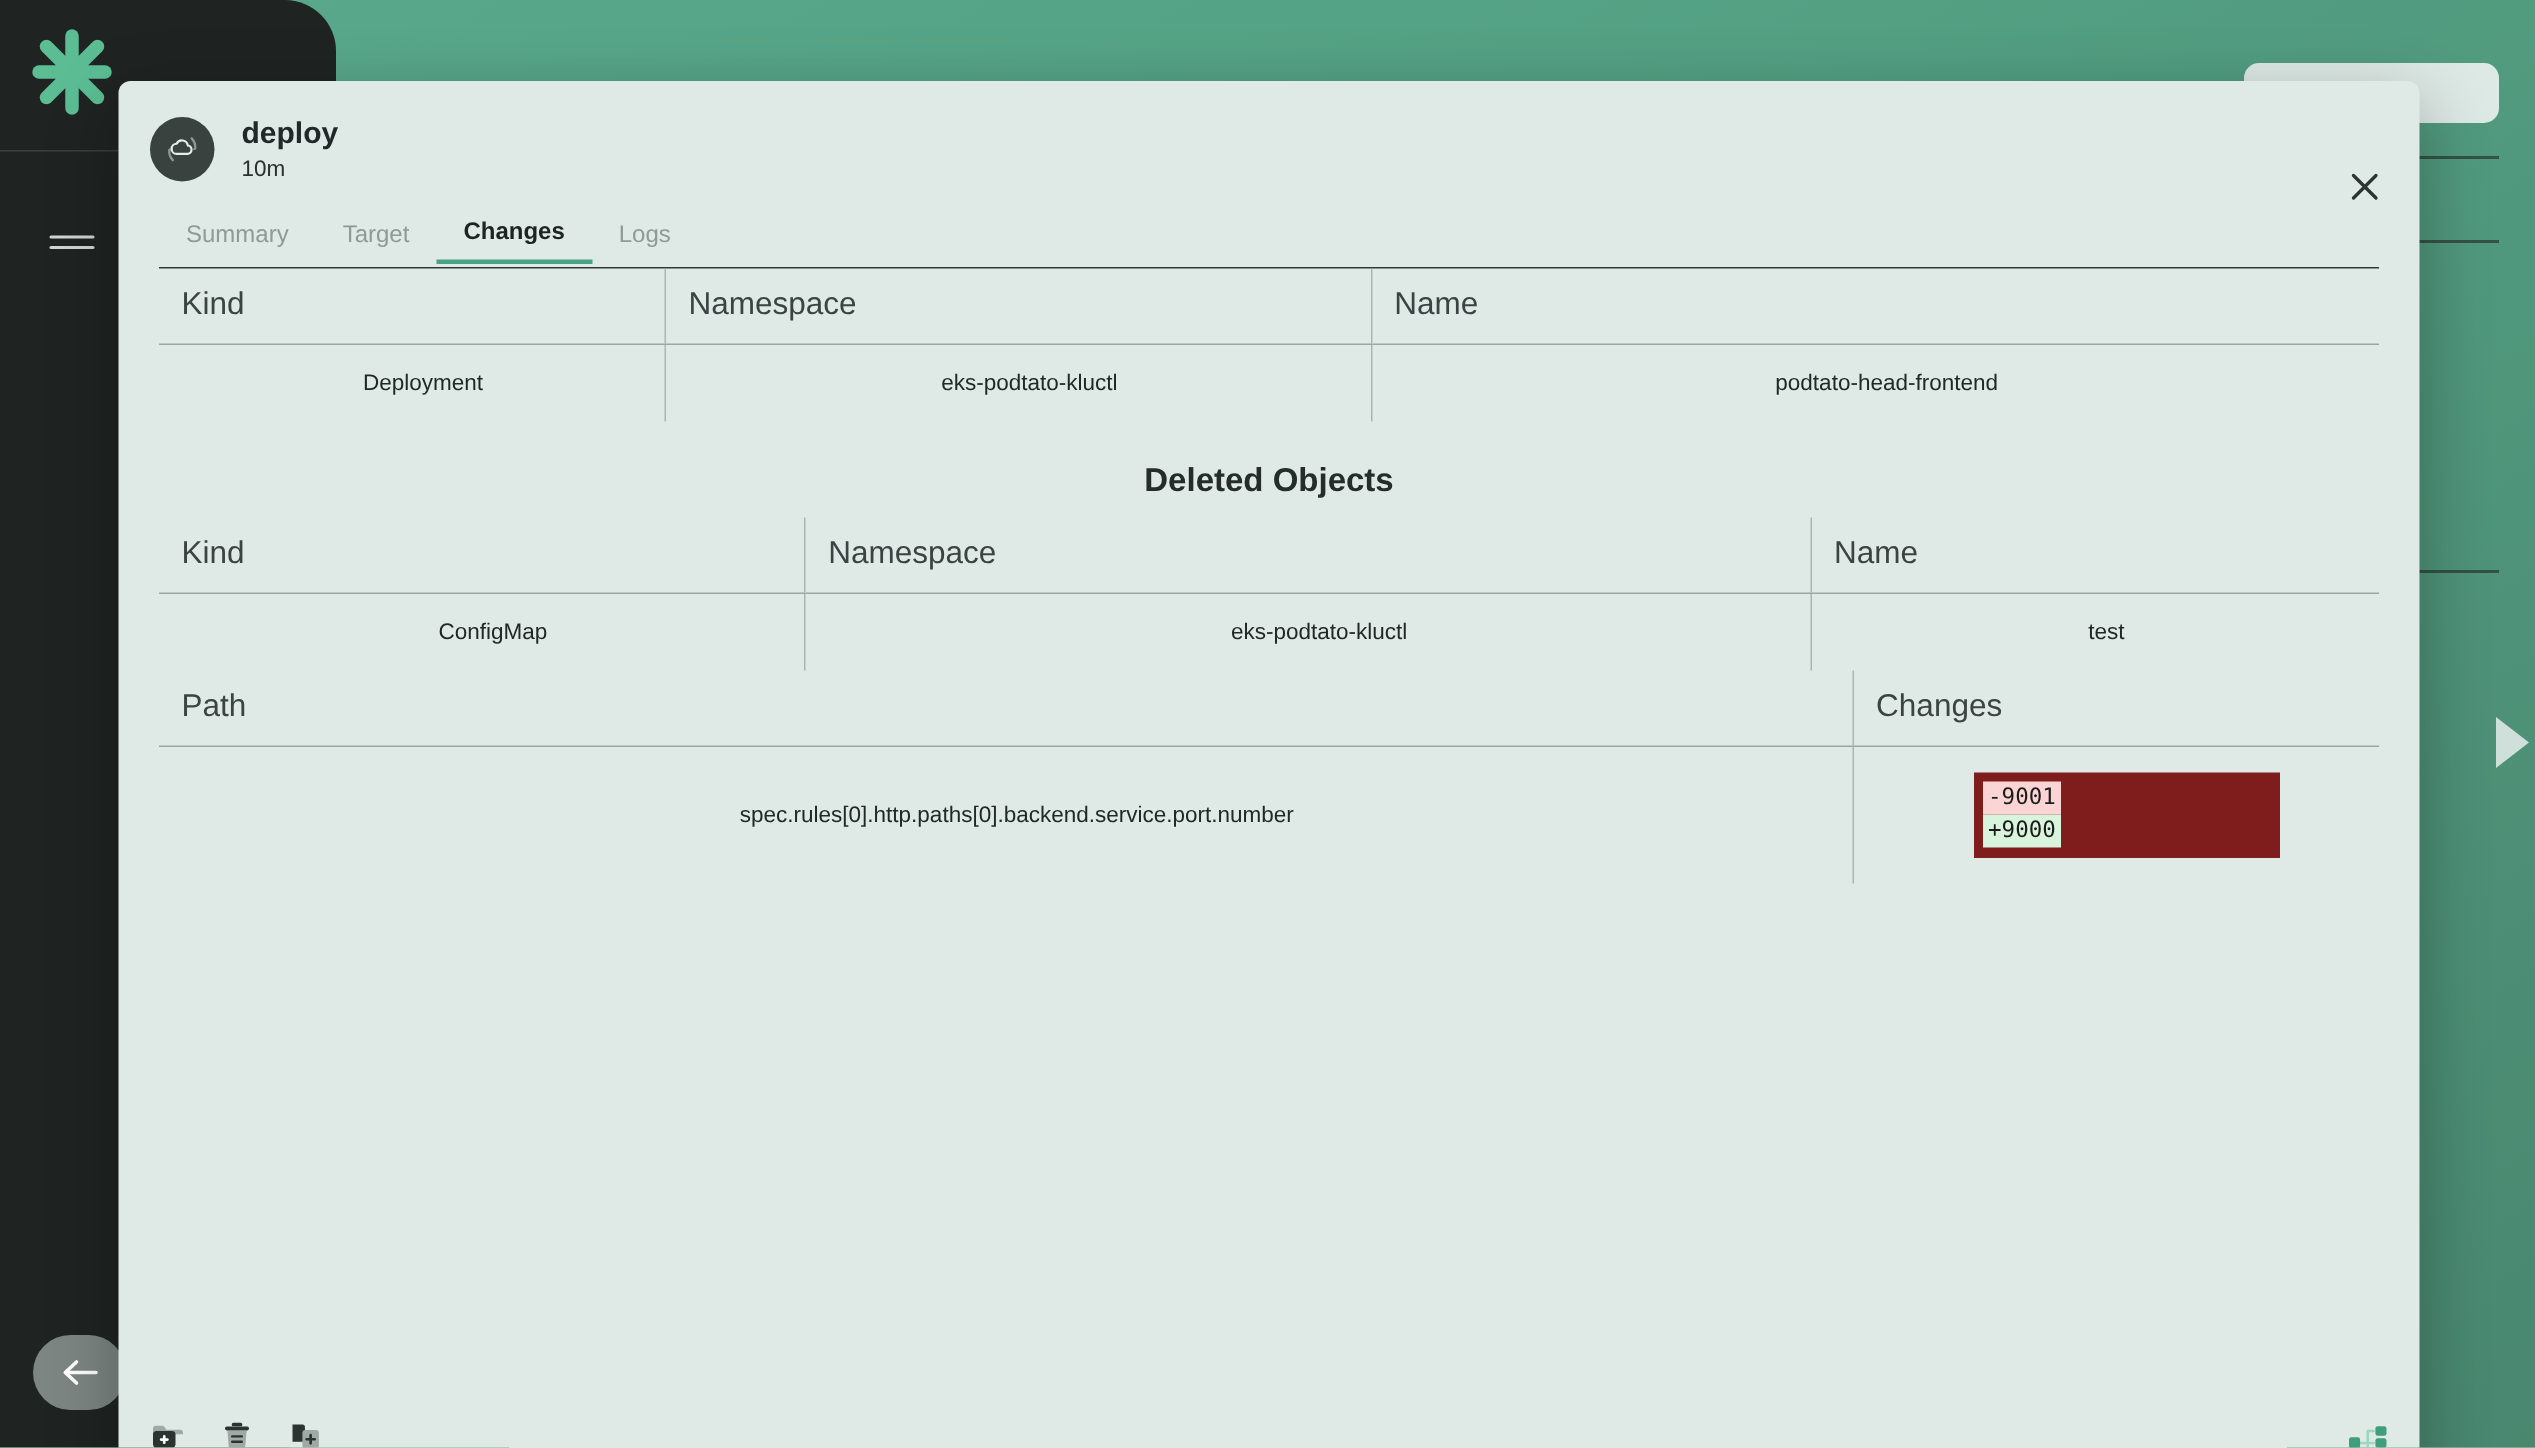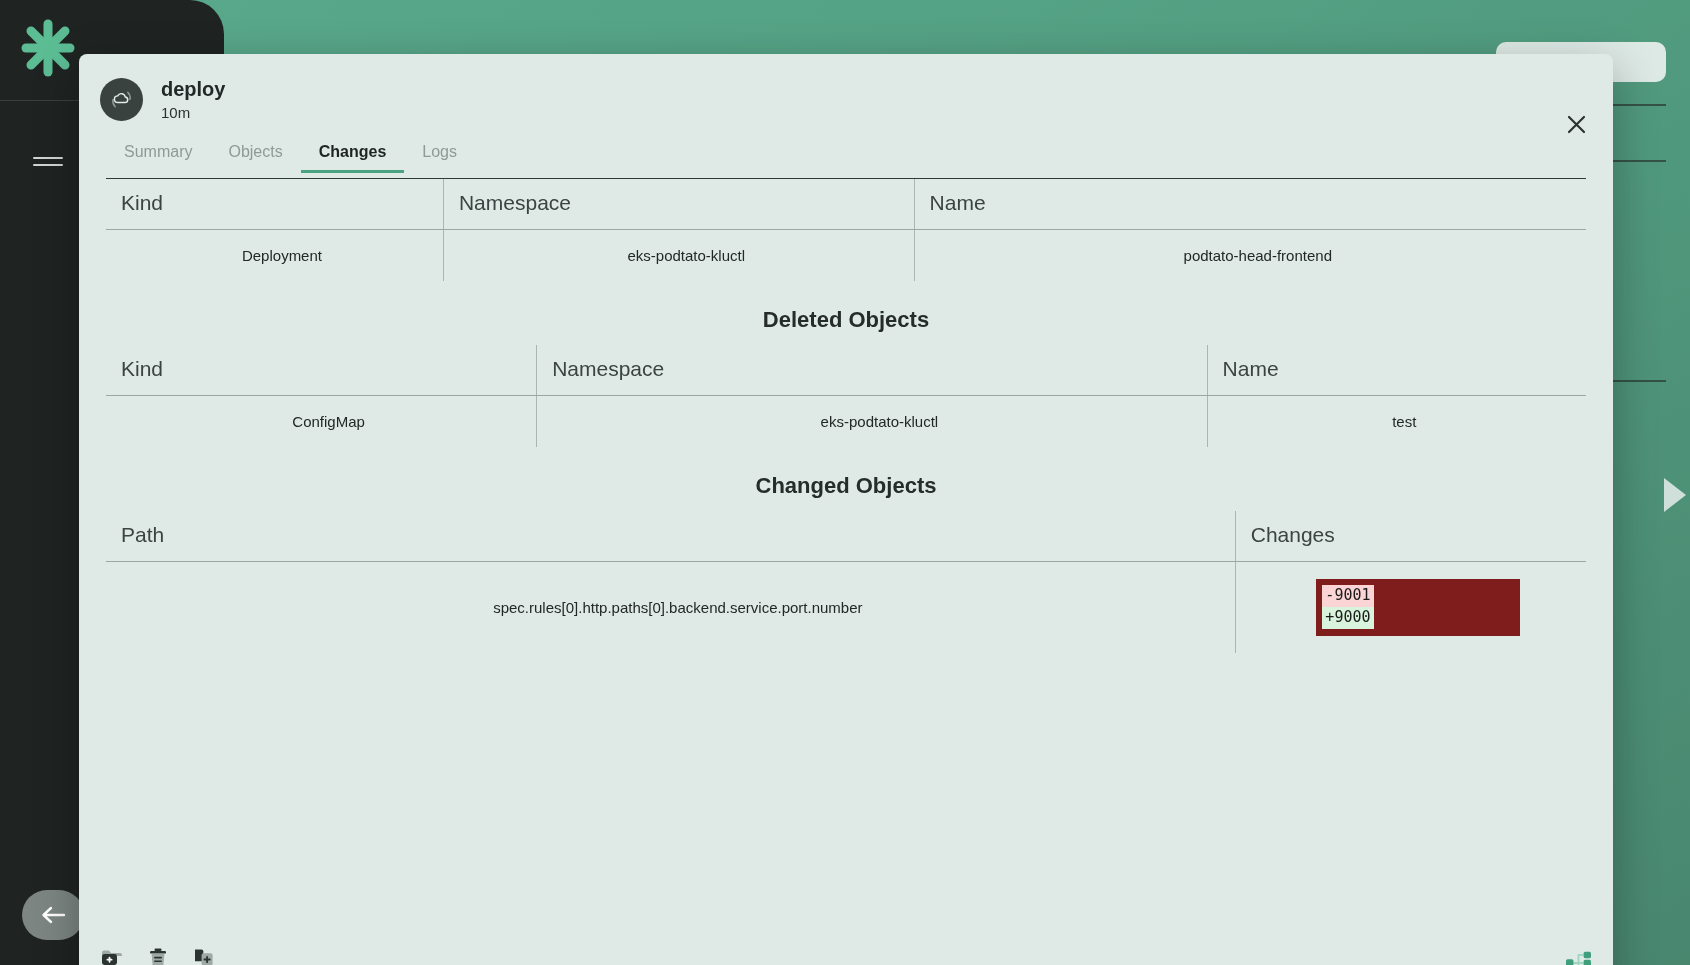--- a/index.html
+++ b/index.html
@@ -103,21 +103,21 @@
     background: #3a423f;
     display: flex; align-items: center; justify-content: center;
     flex: 0 0 auto;
   }
   .head-title { font-size: 20px; font-weight: 700; color: #222827; line-height: 1.15; }
   .head-sub { font-size: 15px; color: #2a312f; margin-top: 3px; }
 
   
   .tabs {
     margin: 22px 27px 0 27px;
-    display: flex; align-items: flex-start; gap: 0;
+    display: flex; align-items: center; gap: 0;
     border-bottom: 1.5px solid #2d3b37;
     height: 36px;
   }
   .tab {
     font-size: 16px; color: #8e9a96; padding: 0 18px 10px 18px;
     cursor: pointer; line-height: 1;
     position: relative; top: 1px;
   }
   .tab.active {
     color: #1e2422; font-weight: 600;
@@ -242,21 +242,21 @@
       </svg>
     </div>
     <div>
       <div class="head-title">deploy</div>
       <div class="head-sub">10m</div>
     </div>
   </div>
 
   <div class="tabs">
     <div class="tab">Summary</div>
-    <div class="tab">Objects</div>
+    <div class="tab">Target</div>
     <div class="tab active">Changes</div>
     <div class="tab">Logs</div>
   </div>
 
   <div class="modal-body">
 
     <table class="kt">
       <colgroup>
           <col style="width:22.8%">
           <col style="width:31.8%">
@@ -294,21 +294,20 @@
       </thead>
       <tbody>
         <tr>
           <td>ConfigMap</td>
           <td>eks-podtato-kluctl</td>
           <td>test</td>
         </tr>
       </tbody>
     </table>
 
-    <div class="section-title">Changed Objects</div>
     <table class="kt difft">
       <colgroup>
           <col style="width:76.3%">
           <col style="width:23.7%">
         </colgroup>
       <thead>
         <tr>
           <th>Path</th>
           <th>Changes</th>
         </tr>

